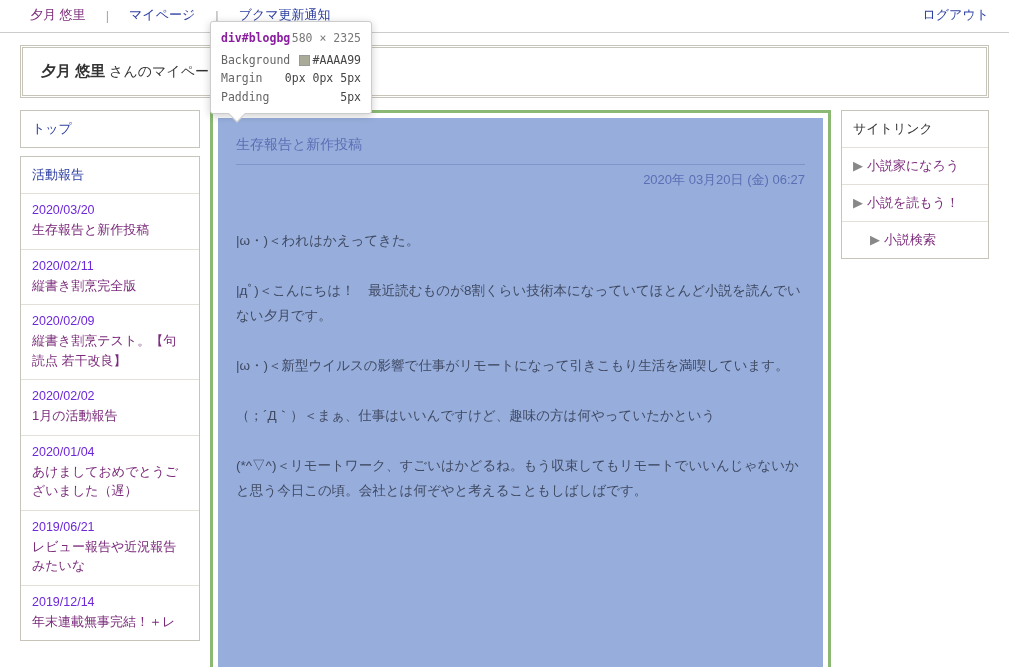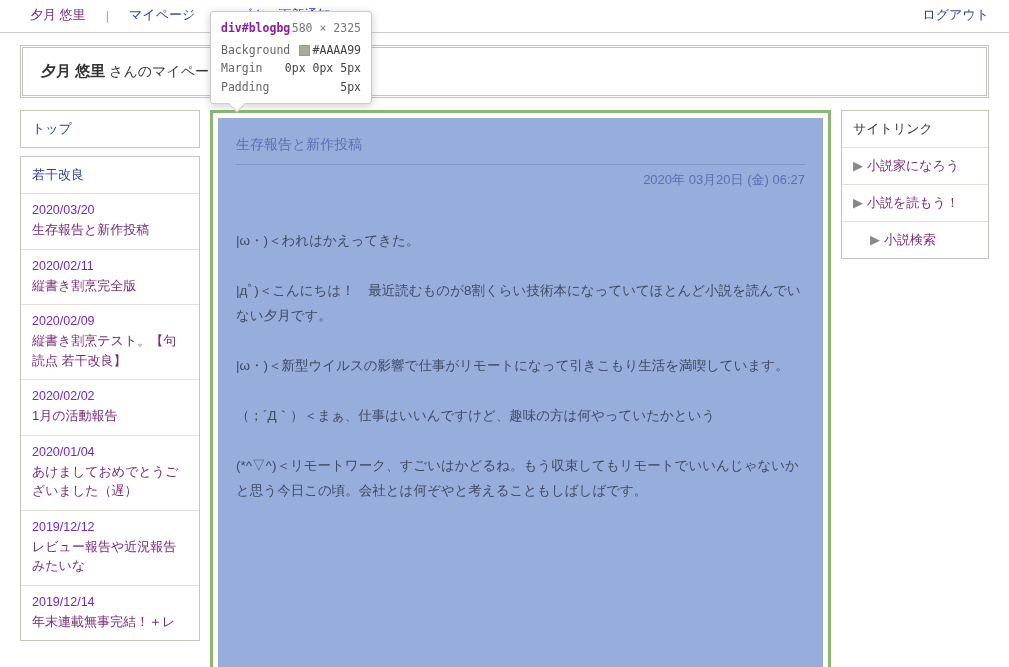--- a/index.html
+++ b/index.html
@@ -30,21 +30,21 @@
 .sub { padding-left: 28px; }
 
 .blog-outer { border: 3px solid #8bb974; padding: 5px; background: #fff; position: relative; }
 .blog-inner { background: #97aedc; padding: 14px 18px; min-height: 560px; }
 .blog-title { color: #5a6eb5; font-size: 14px; padding: 4px 0 10px; border-bottom: 1px solid #7d95c9; margin-bottom: 6px; }
 .blog-date { text-align: right; color: #5a6eb5; font-size: 13px; margin-bottom: 40px; }
 .blog-body { color: #404a63; font-size: 13.5px; line-height: 1.8; }
 .blog-body p { margin-bottom: 26px; }
 
 
-.tooltip { position: absolute; top: 11px; left: 210px; background: #fff; border: 1px solid #ccc; border-radius: 3px; box-shadow: 0 2px 8px rgba(0,0,0,.2); width: 162px; padding: 9px 10px 7px; font-family: Menlo, Consolas, monospace; font-size: 11.5px; z-index: 10; }
+.tooltip { position: absolute; top: 21px; left: 210px; background: #fff; border: 1px solid #ccc; border-radius: 3px; box-shadow: 0 2px 8px rgba(0,0,0,.2); width: 162px; padding: 9px 10px 7px; font-family: Menlo, Consolas, monospace; font-size: 11.5px; z-index: 10; }
 .tooltip .tt-head { display: flex; justify-content: space-between; margin-bottom: 6px; }
 .tooltip .tt-sel { color: #8a1da0; font-weight: bold; }
 .tooltip .tt-dim { color: #777; }
 .tooltip .tt-row { display: flex; justify-content: space-between; color: #666; line-height: 1.6; }
 .tooltip .tt-val { color: #444; }
 .tooltip .sw { display: inline-block; width: 11px; height: 11px; border: 1px solid #999; vertical-align: middle; margin-right: 3px; }
 .tooltip .carat { position: absolute; bottom: -7px; left: 20px; width: 12px; height: 12px; background: #fff; border-right: 1px solid #ccc; border-bottom: 1px solid #ccc; transform: rotate(45deg); }
 </style>
 </head>
 <body>
@@ -66,21 +66,21 @@
   <b>夕月 悠里</b><span> さんのマイページ</span>
 </div>
 
 <div class="container">
 
   <div class="left-col">
     <div class="panel">
       <div class="panel-item panel-header">トップ</div>
     </div>
     <div class="panel">
-      <div class="panel-item panel-header">若干改良</div>
+      <div class="panel-item panel-header">活動報告</div>
       <div id="posts-container">
           <div class="panel-item">
             <div class="date-text">2020/03/20</div>
             <div class="link-text">生存報告と新作投稿</div>
           </div>
           <div class="panel-item">
             <div class="date-text">2020/02/11</div>
             <div class="link-text">縦書き割烹完全版</div>
           </div>
           <div class="panel-item">
@@ -89,21 +89,21 @@
           </div>
           <div class="panel-item">
             <div class="date-text">2020/02/02</div>
             <div class="link-text">1月の活動報告</div>
           </div>
           <div class="panel-item">
             <div class="date-text">2020/01/04</div>
             <div class="link-text">あけましておめでとうございました（遅）</div>
           </div>
           <div class="panel-item">
-            <div class="date-text">2019/12/12</div>
+            <div class="date-text">2019/06/21</div>
             <div class="link-text">レビュー報告や近況報告みたいな</div>
           </div>
           <div class="panel-item">
             <div class="date-text">2019/12/14</div>
             <div class="link-text">年末連載無事完結！＋レ</div>
           </div>
         </div>
     </div>
   </div>
 

